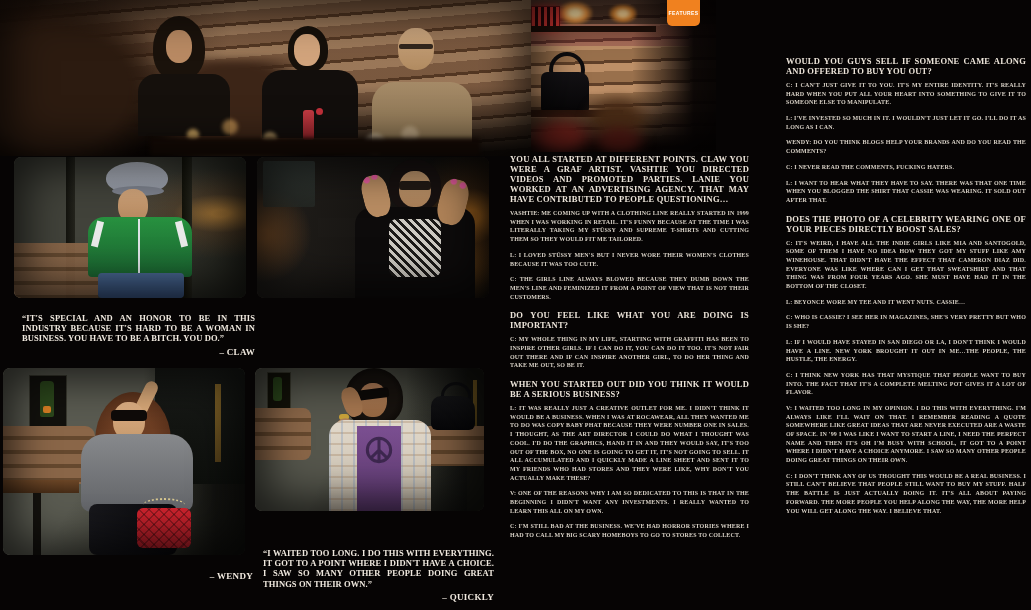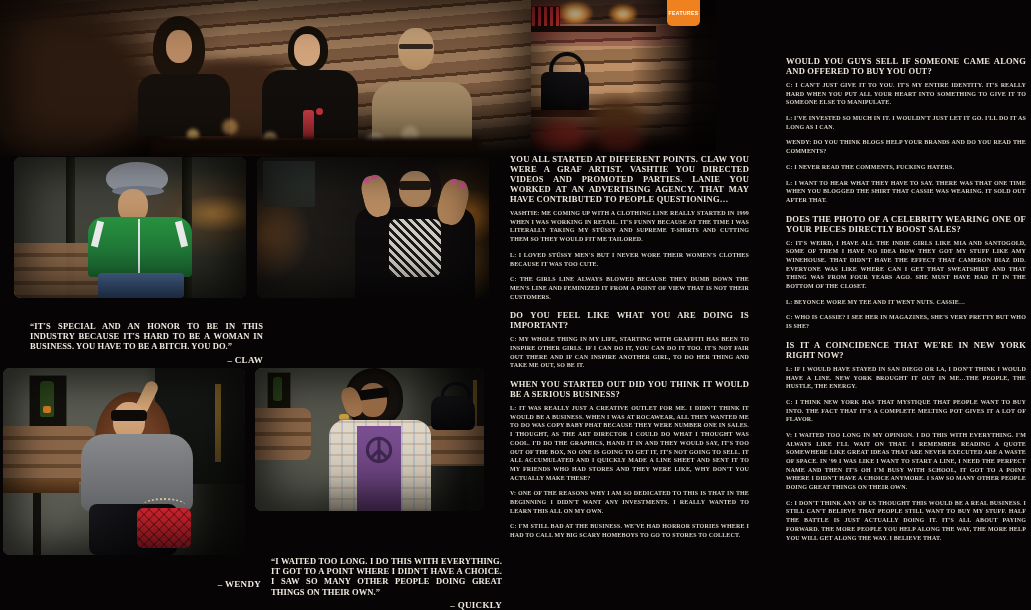--- a/index.html
+++ b/index.html
@@ -153,21 +153,21 @@
   #vash-peace{left:110px;top:68px;width:28px;height:28px;}
   #vash-peace svg{display:block;width:100%;height:100%;opacity:.85;}
 
   
   .col{position:absolute;text-align:justify;}
   #col-mid{left:510px;top:154px;width:239px;}
   #col-right{left:786px;top:24px;width:240px;margin-top:32px;}
   .q{font-weight:bold;font-size:8.5px;line-height:1.18;letter-spacing:.2px;color:#ece4d9;margin:9px 0 5px;}
   .col .q:first-child{margin-top:0;}
   .a{font-weight:bold;font-size:6px;line-height:1.45;letter-spacing:.15px;color:#d9d2c7;margin:0 0 7px;}
-  .quote{position:absolute;margin:16px;}
+  .quote{position:absolute;margin:8px;}
   .quote blockquote{margin:0;font-weight:bold;font-size:8.5px;line-height:1.2;letter-spacing:.1px;
     color:#f0e9df;text-align:justify;}
   .quote figcaption{font-weight:bold;font-size:9px;color:#f0e9df;text-align:right;margin-top:3px;letter-spacing:.3px;}
   #quote-claw{left:14px;top:305px;width:233px;}
   #quote-lanie{left:257px;top:307px;width:232px;}
   #quote-vashtie{left:255px;top:540px;width:231px;}
   #attr-wendy{left:3px;top:560px;width:242px;}
 </style>
 </head>
 <body>
@@ -311,20 +311,19 @@
       <div class="q">WOULD YOU GUYS SELL IF SOMEONE CAME ALONG AND OFFERED TO BUY YOU OUT?</div>
       <div class="a">C: I CAN'T JUST GIVE IT TO YOU. IT'S MY ENTIRE IDENTITY. IT'S REALLY HARD WHEN YOU PUT ALL YOUR HEART INTO SOMETHING TO GIVE IT TO SOMEONE ELSE TO MANIPULATE.</div>
       <div class="a">L: I'VE INVESTED SO MUCH IN IT. I WOULDN'T JUST LET IT GO. I'LL DO IT AS LONG AS I CAN.</div>
       <div class="a">WENDY: DO YOU THINK BLOGS HELP YOUR BRANDS AND DO YOU READ THE COMMENTS?</div>
       <div class="a">C: I NEVER READ THE COMMENTS, FUCKING HATERS.</div>
       <div class="a">L: I WANT TO HEAR WHAT THEY HAVE TO SAY. THERE WAS THAT ONE TIME WHEN YOU BLOGGED THE SHIRT THAT CASSIE WAS WEARING. IT SOLD OUT AFTER THAT.</div>
       <div class="q">DOES THE PHOTO OF A CELEBRITY WEARING ONE OF YOUR PIECES DIRECTLY BOOST SALES?</div>
       <div class="a">C: IT'S WEIRD, I HAVE ALL THE INDIE GIRLS LIKE MIA AND SANTOGOLD, SOME OF THEM I HAVE NO IDEA HOW THEY GOT MY STUFF LIKE AMY WINEHOUSE. THAT DIDN'T HAVE THE EFFECT THAT CAMERON DIAZ DID. EVERYONE WAS LIKE WHERE CAN I GET THAT SWEATSHIRT AND THAT THING WAS FROM FOUR YEARS AGO. SHE MUST HAVE HAD IT IN THE BOTTOM OF THE CLOSET.</div>
       <div class="a">L: BEYONCE WORE MY TEE AND IT WENT NUTS. CASSIE…</div>
       <div class="a">C: WHO IS CASSIE? I SEE HER IN MAGAZINES, SHE'S VERY PRETTY BUT WHO IS SHE?</div>
-      <div class="q">IS IT A COINCIDENCE THAT WE'RE IN NEW YORK RIGHT NOW?</div>
       <div class="a">L: IF I WOULD HAVE STAYED IN SAN DIEGO OR LA, I DON'T THINK I WOULD HAVE A LINE. NEW YORK BROUGHT IT OUT IN ME…THE PEOPLE, THE HUSTLE, THE ENERGY.</div>
       <div class="a">C: I THINK NEW YORK HAS THAT MYSTIQUE THAT PEOPLE WANT TO BUY INTO. THE FACT THAT IT'S A COMPLETE MELTING POT GIVES IT A LOT OF FLAVOR.</div>
       <div class="a">V: I WAITED TOO LONG IN MY OPINION. I DO THIS WITH EVERYTHING. I'M ALWAYS LIKE I'LL WAIT ON THAT. I REMEMBER READING A QUOTE SOMEWHERE LIKE GREAT IDEAS THAT ARE NEVER EXECUTED ARE A WASTE OF SPACE. IN '99 I WAS LIKE I WANT TO START A LINE, I NEED THE PERFECT NAME AND THEN IT'S OH I'M BUSY WITH SCHOOL, IT GOT TO A POINT WHERE I DIDN'T HAVE A CHOICE ANYMORE. I SAW SO MANY OTHER PEOPLE DOING GREAT THINGS ON THEIR OWN.</div>
       <div class="a">C: I DON'T THINK ANY OF US THOUGHT THIS WOULD BE A REAL BUSINESS. I STILL CAN'T BELIEVE THAT PEOPLE STILL WANT TO BUY MY STUFF. HALF THE BATTLE IS JUST ACTUALLY DOING IT. IT'S ALL ABOUT PAYING FORWARD. THE MORE PEOPLE YOU HELP ALONG THE WAY, THE MORE HELP YOU WILL GET ALONG THE WAY. I BELIEVE THAT.</div>
     </section>
 
 </div>
 
 </body></html>

